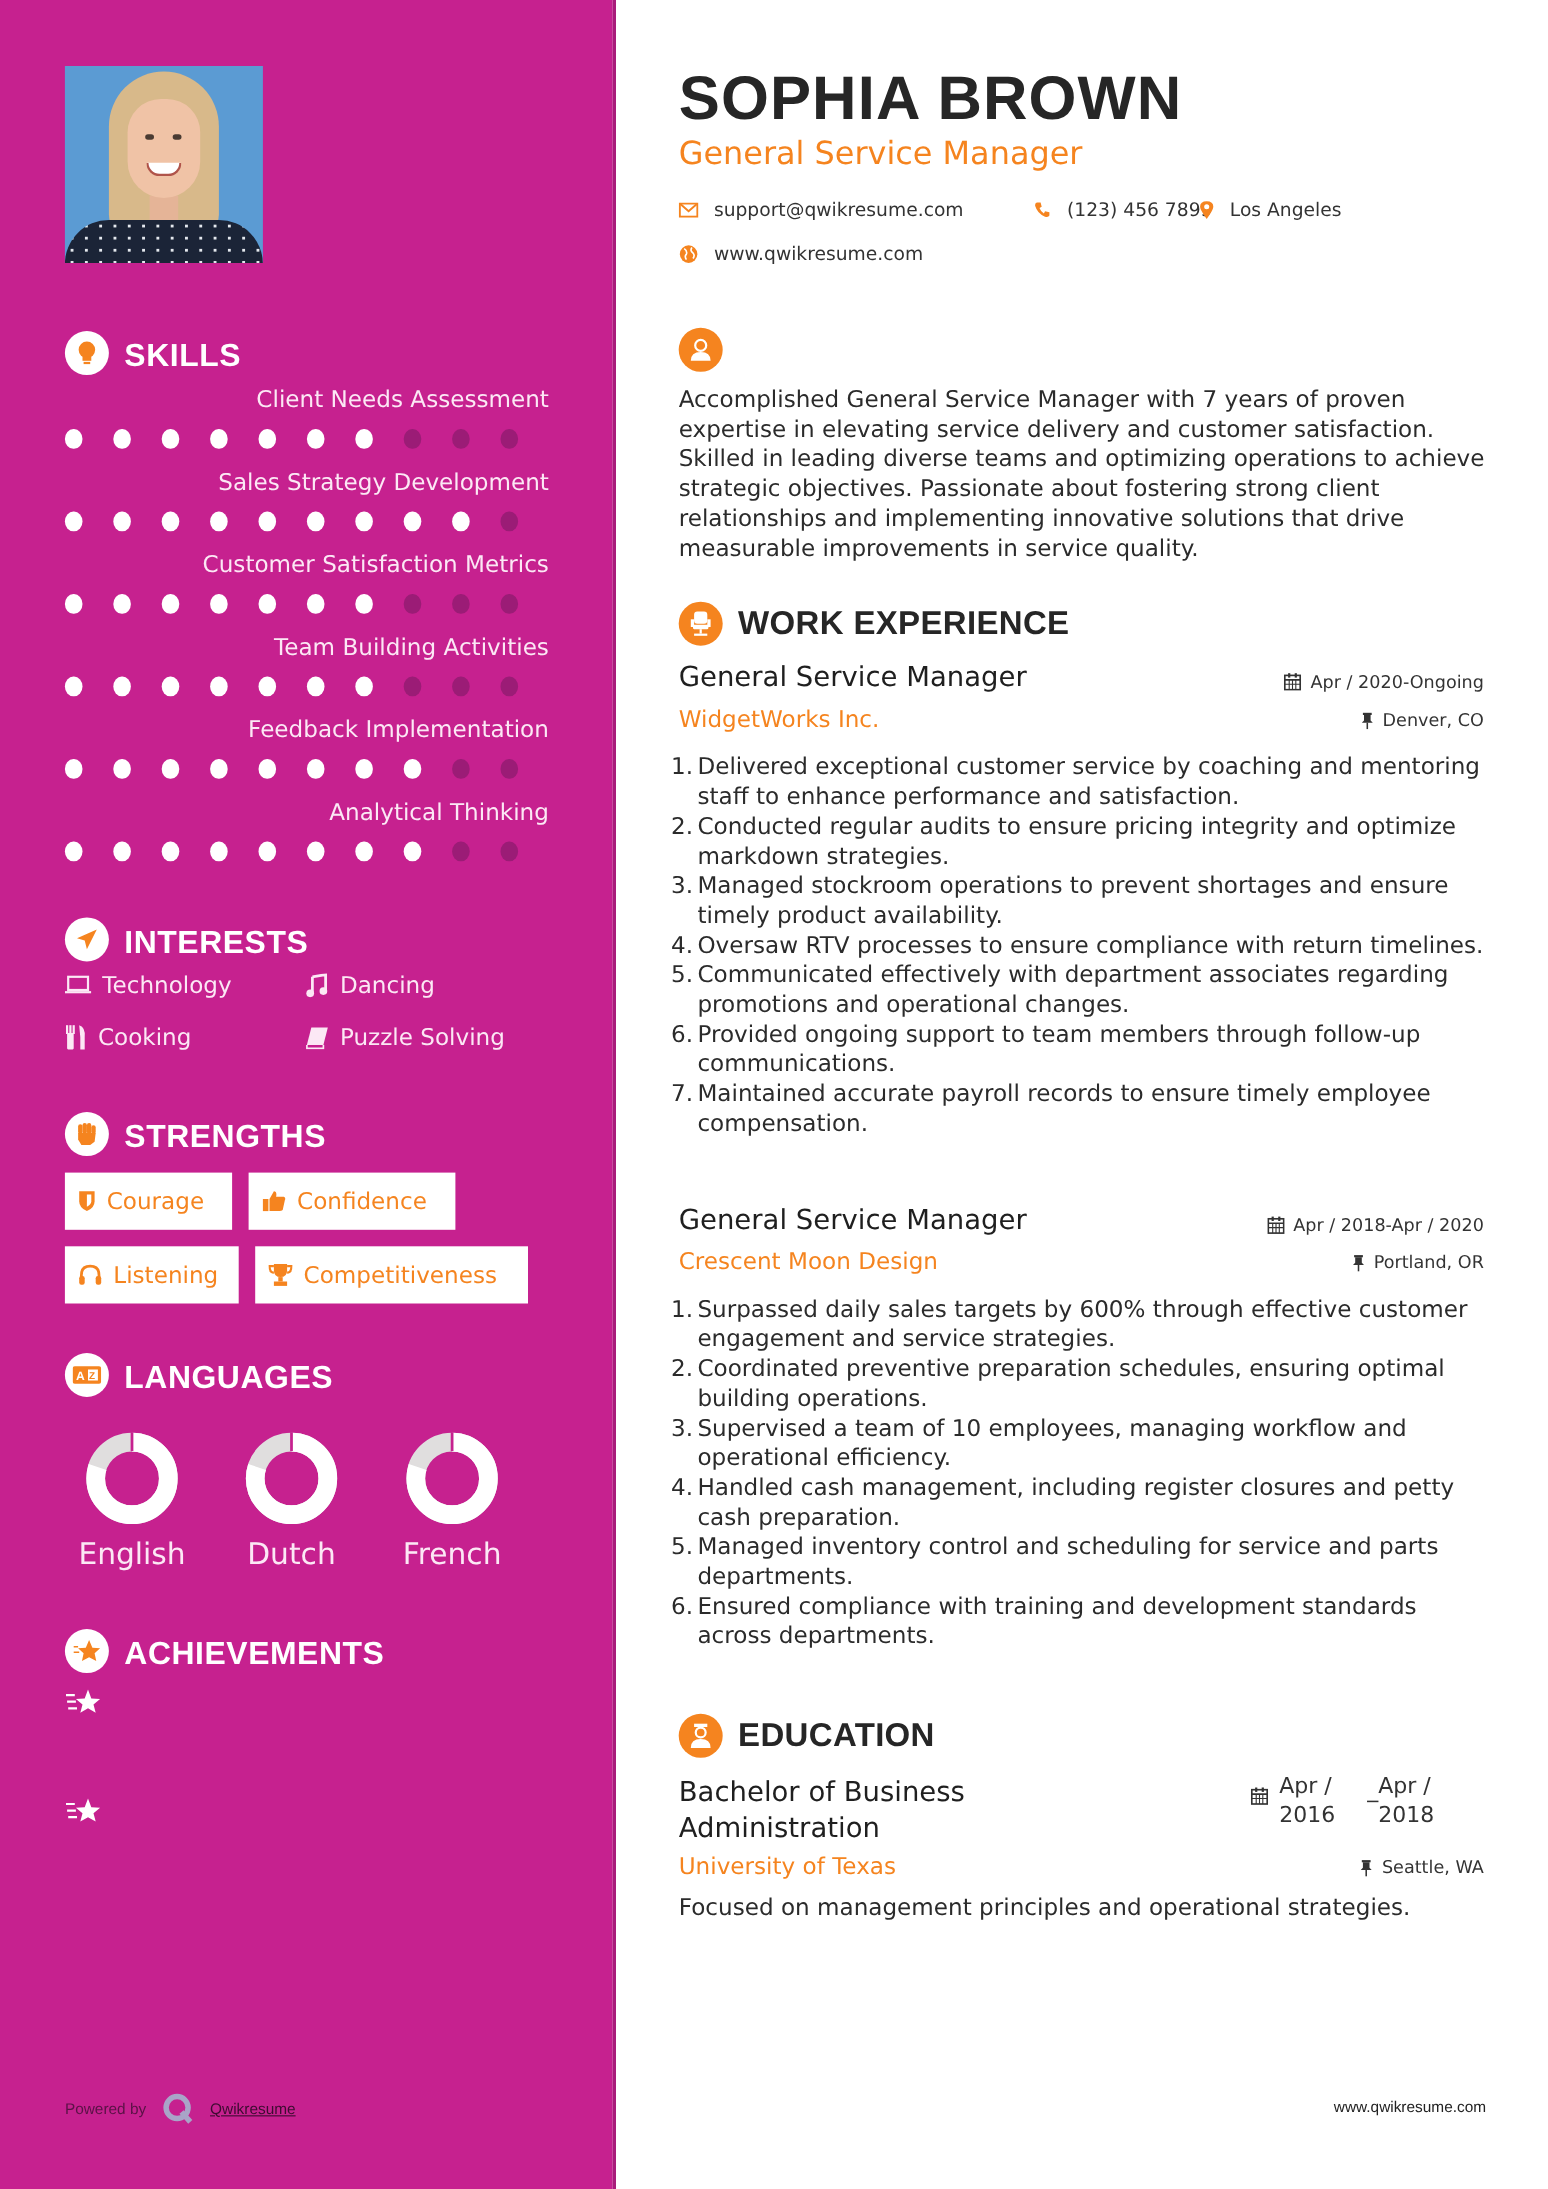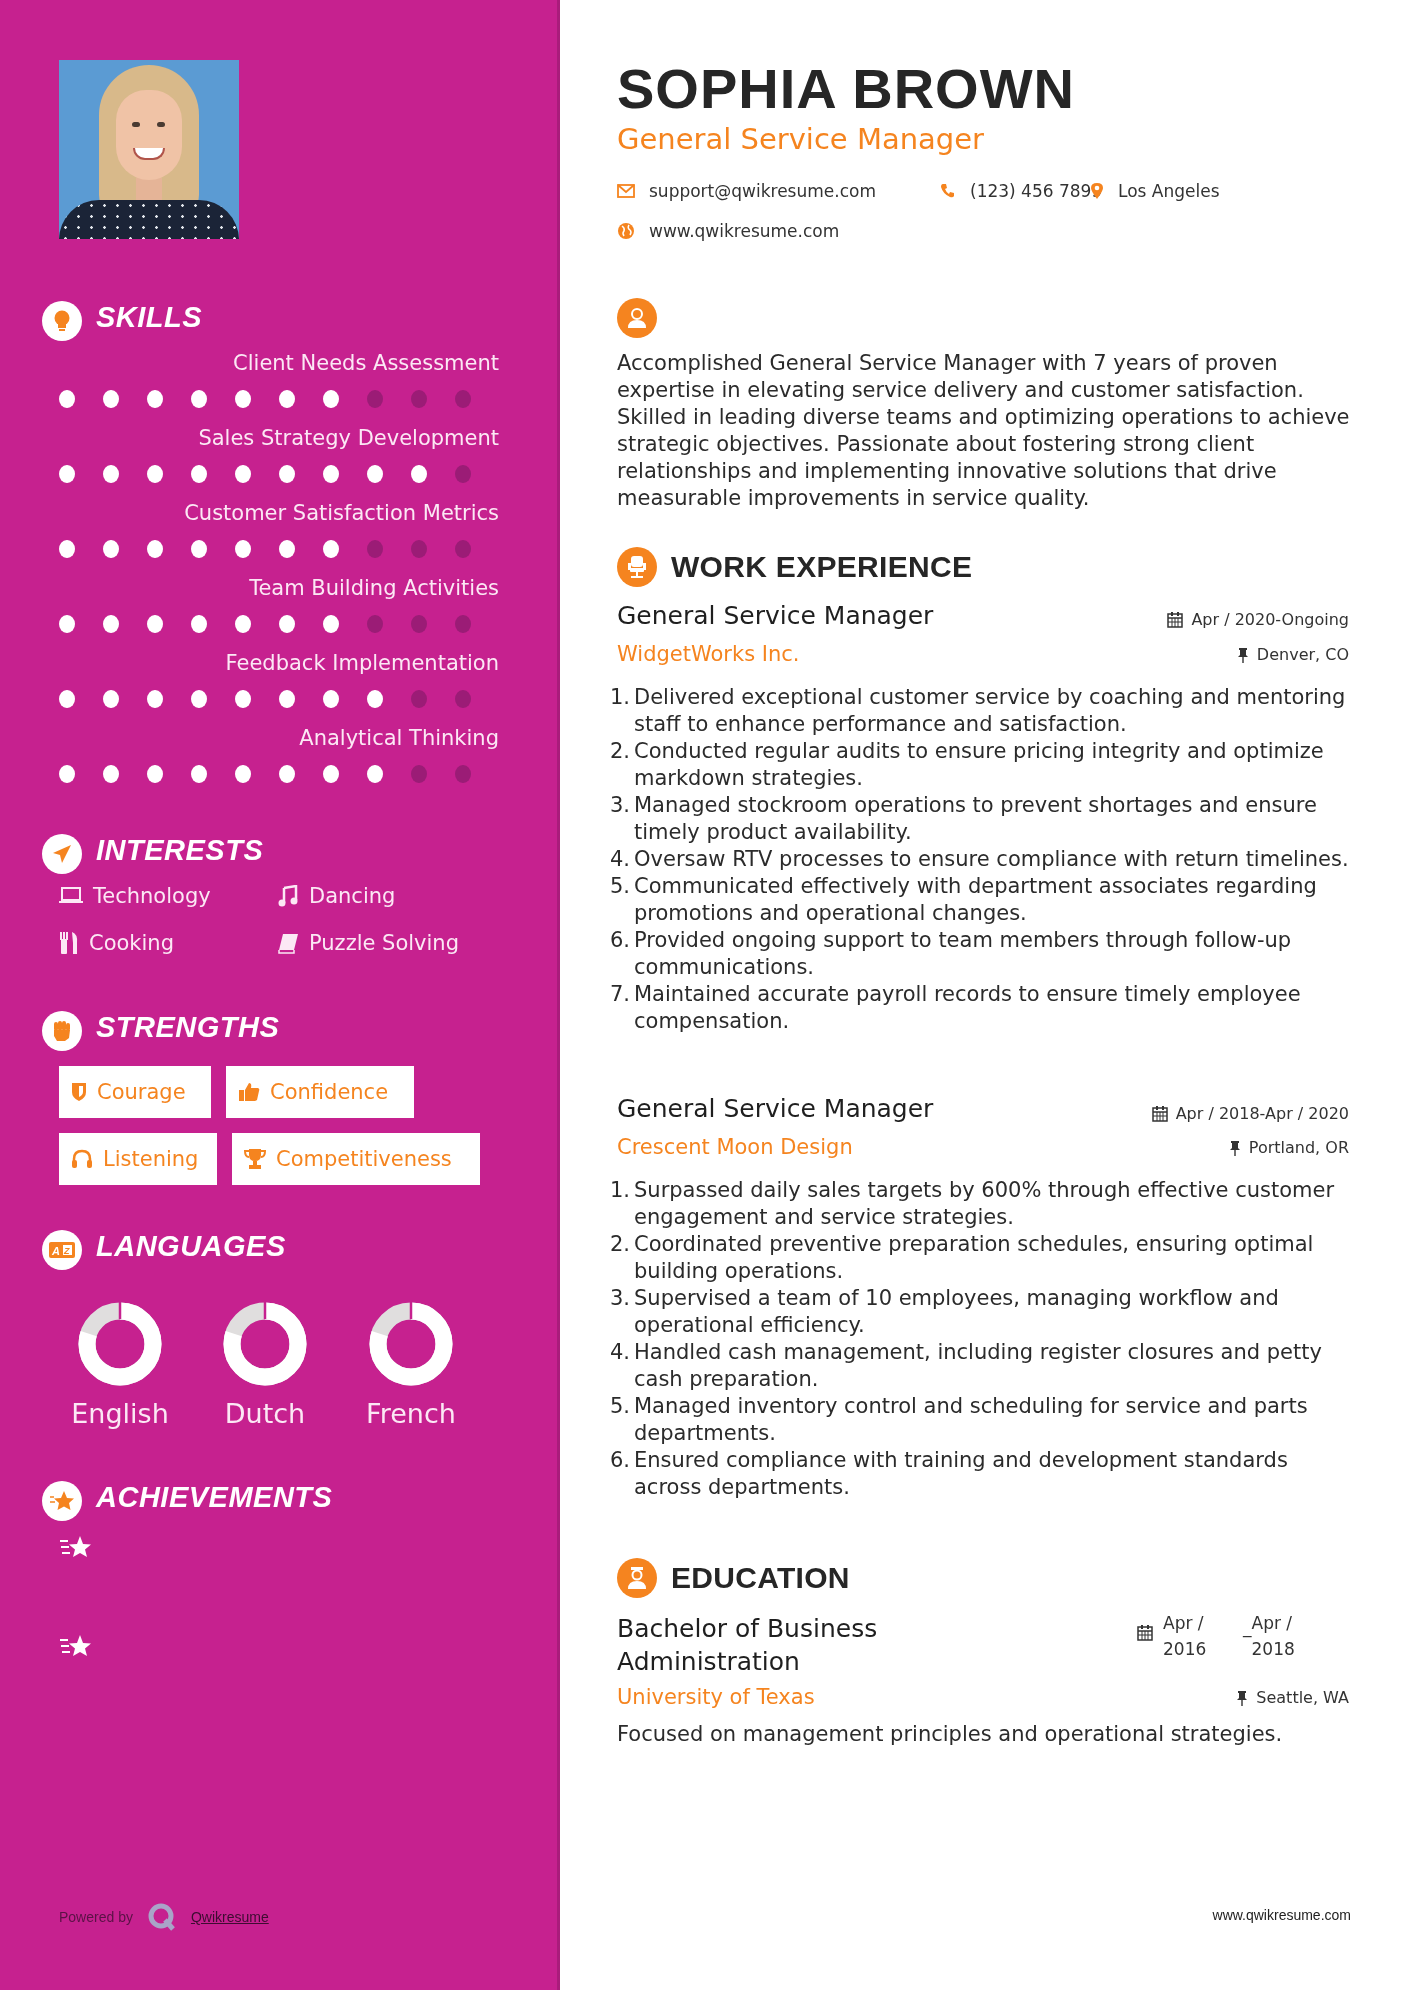--- a/index.html
+++ b/index.html
@@ -11,21 +11,21 @@
 
   .photo { position: absolute; left: 59px; top: 60px; width: 180px; height: 179px; background: #5b9bd3; overflow: hidden; }
   .photo .hair { position: absolute; left: 40px; top: 5px; width: 100px; height: 150px; background: #d8b98a; border-radius: 50px 50px 20px 20px; }
   .photo .face { position: absolute; left: 57px; top: 30px; width: 66px; height: 90px; background: #f0c3a6; border-radius: 33px 33px 36px 36px; }
   .photo .smile { position: absolute; left: 74px; top: 88px; width: 32px; height: 12px; background: #fff; border-radius: 0 0 16px 16px; border: 2px solid #b0544a; border-top: none; }
   .photo .eye { position: absolute; top: 62px; width: 8px; height: 5px; background: #4a3b32; border-radius: 4px; }
   .photo .shirt { position: absolute; left: 0; top: 140px; width: 180px; height: 60px; background: #1b2437; border-radius: 40px 40px 0 0;
     background-image: radial-gradient(#e4e8ee 1.4px, transparent 1.6px); background-size: 13px 11px; }
   .photo .neck { position: absolute; left: 77px; top: 118px; width: 26px; height: 30px; background: #e5b497; }
 
-  .s-head { position: absolute; left: 42px; display: flex; align-items: flex-start; font-style: italic; }
+  .s-head { position: absolute; left: 59px; display: flex; align-items: flex-end; }
   .s-icon { width: 40px; height: 40px; border-radius: 50%; background: #fff; display: flex; align-items: center; justify-content: center; margin-right: 14px; }
   .s-title { font-family: "Liberation Sans", sans-serif; font-weight: bold; font-size: 29px; color: #fff; letter-spacing: 0.5px; }
 
   .skill { position: absolute; left: 59px; width: 440px; }
   .skill-name { font-size: 21px; color: #fce8f5; font-family: "DejaVu Sans", sans-serif; text-align: right; }
   .dots { display: flex; margin-top: 15px; }
   .dot { width: 18px; height: 18px; border-radius: 50%; margin-right: 28.5px; }
   .dot.on { background: #fff; }
   .dot.off { background: #9b1c76; }
 
@@ -59,21 +59,21 @@
 
   .job-title { position: absolute; left: 617px; font-size: 25px; color: #1f1f1f; }
   .company { position: absolute; left: 617px; font-size: 21px; color: #f5841f; }
   .meta { position: absolute; right: 58px; display: flex; align-items: center; font-size: 16px; color: #333; text-align: right; }
   .meta svg { margin-right: 8px; }
   .bullets { position: absolute; left: 610px; width: 750px; font-size: 21px; line-height: 27px; color: #2b2b2b; list-style: none; }
   .bullets li { display: flex; }
   .bullets .num { width: 24px; flex-shrink: 0; }
 
   .edu-title { position: absolute; left: 617px; top: 1612px; font-size: 25px; line-height: 33px; color: #1f1f1f; }
-  .edu-dates { position: absolute; left: 1137px; top: 1610px; display: flex; font-size: 17px; color: #333; line-height: 26px; }
+  .edu-dates { position: absolute; left: 1137px; top: 1610px; display: flex; font-size: 20px; color: #333; line-height: 26px; }
   .edu-desc { position: absolute; left: 617px; top: 1722px; font-size: 21px; color: #2b2b2b; }
 
   .footer-url { position: absolute; right: 56px; top: 1907px; font-family: "Liberation Sans", sans-serif; font-size: 14px; color: #222; }
 </style>
 </head>
 <body>
 
 <div class="sidebar"></div>
 <div class="sidebar-edge"></div>
 

